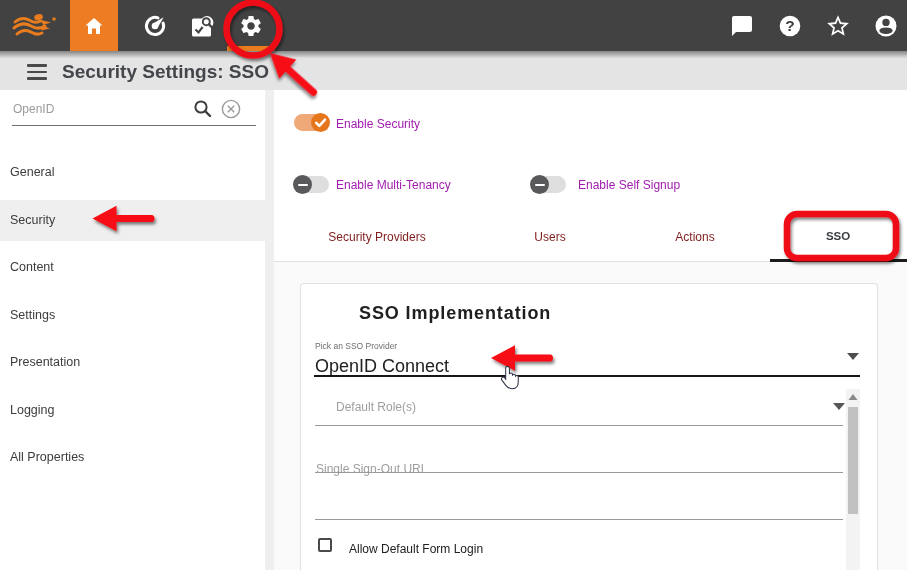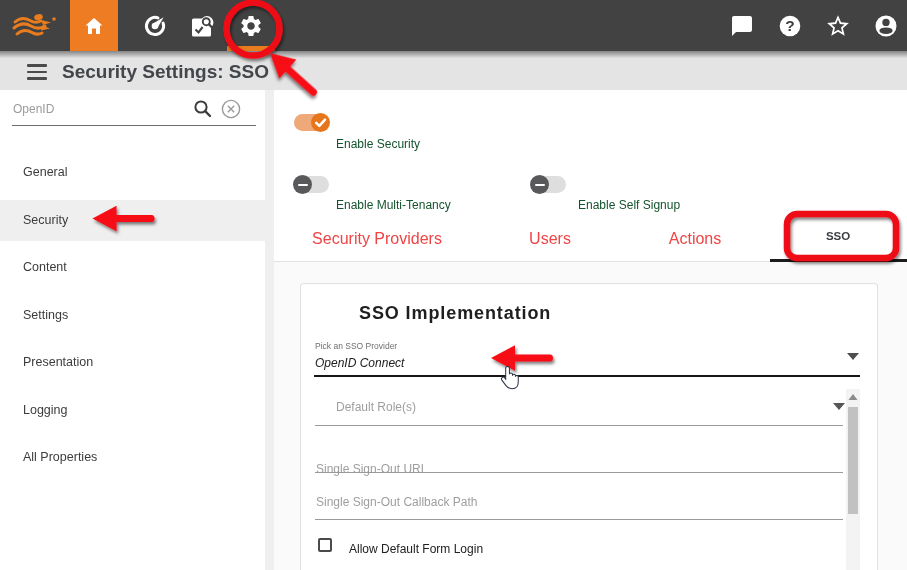--- a/index.html
+++ b/index.html
@@ -18,35 +18,35 @@
   #hshadow { position:absolute; left:0; top:51px; width:907px; height:7px;
      background:linear-gradient(to bottom, rgba(0,0,0,0.42), rgba(0,0,0,0.02)); }
   #htitle { position:absolute; left:62px; top:61px; font-size:19px; font-weight:bold; color:#43464b; letter-spacing:0px; }
   .hline { position:absolute; left:27px; width:20px; height:2.5px; background:#4a4a4a; border-radius:1px; }
 
   
   #sidebar { position:absolute; left:0; top:90px; width:265px; height:480px; background:#ffffff; }
   #gapstrip { position:absolute; left:265px; top:90px; width:9px; height:480px; background:#efefef; }
   #searchph { position:absolute; left:13px; top:102px; font-size:12px; color:#9b9b9b; }
   #searchline { position:absolute; left:12px; top:125px; width:244px; height:1px; background:#6e6e6e; }
-  .mitem { position:absolute; left:0; width:265px; height:41px; font-size:12.5px; color:#3c3c3f; line-height:41px; padding-left:23px; }
+  .mitem { position:absolute; left:0; width:265px; height:41px; font-size:12.5px; color:#3c3c3f; line-height:41px; padding-left:10px; }
   #mi-sec { background:#efefef; }
 
   
   #panel { position:absolute; left:274px; top:90px; width:633px; height:172px; background:#ffffff; border-bottom:1px solid #e0e0e0; }
   #content { position:absolute; left:274px; top:262px; width:633px; height:308px; background:#fafafa; }
   #card { position:absolute; left:300px; top:283px; width:578px; height:287px; background:#ffffff; border:1px solid #e0e0e0; border-radius:4px 4px 0 0; border-bottom:none; }
 
   
   .track { position:absolute; height:17px; width:35px; border-radius:9px; }
   .thumb { position:absolute; width:19px; height:19px; border-radius:50%; }
-  .tlabel { position:absolute; font-size:12px; color:#14532d;margin-top:20px; }
-
-  
-  .tab { position:absolute; top:230px; font-size:16px; color:#ef4444; transform:translateX(-50%); }
+  .tlabel { position:absolute; font-size:12px; color:#a21caf; }
+
+  
+  .tab { position:absolute; top:230px; font-size:12px; color:#7f1d1d; transform:translateX(-50%); }
   #tab-ind { position:absolute; left:770px; top:259px; width:137px; height:2.5px; background:#1c1c1c; }
 
   
   .flabel { position:absolute; color:#9e9e9e; font-size:12px; }
   .fline { position:absolute; height:1px; background:#9a9a9a; }
   .caret { position:absolute; width:0; height:0; border-left:6px solid transparent; border-right:6px solid transparent; border-top:7px solid #4e4e4e; }
 
   
   #sbtrack { position:absolute; left:846px; top:389px; width:14px; height:181px; background:#f3f3f3; }
   #sbthumb { position:absolute; left:848px; top:407px; width:10px; height:107px; background:#c1c1c1; }
@@ -107,32 +107,31 @@
 
   <div class="tab" style="left:377px">Security Providers</div>
   <div class="tab" style="left:550px">Users</div>
   <div class="tab" style="left:695px">Actions</div>
   <div class="tab" style="left:838px; color:#3c4043; font-weight:bold; font-size:11.5px; letter-spacing:-0.1px;">SSO</div>
   <div id="tab-ind"></div>
 
   <div id="card"></div>
   <div class="abs" style="left:315px; top:303px; font-size:18px; font-weight:bold; letter-spacing:0.9px; color:#1f1f1f;margin-left:44px;">SSO Implementation</div>
   <div class="abs" style="left:315px; top:341px; font-size:8.5px; color:#6f6f6f;">Pick an SSO Provider</div>
-  <div class="abs" style="left:315px; top:356px; font-size:12px; color:#212121;font-style:italic;">OpenID Connect</div>
+  <div class="abs" style="left:315px; top:356px; font-size:18px; color:#212121;">OpenID Connect</div>
   <div class="abs" style="left:314px; top:375px; width:546px; height:2px; background:#161616;"></div>
   <div class="caret" style="left:847px; top:353px;"></div>
 
   <div class="flabel" style="left:316px; top:400px;margin-left:20px;">Default Role(s)</div>
   <div class="caret" style="left:833px; top:403px; border-top-color:#565656;"></div>
   <div class="fline" style="left:315px; top:425px; width:528px;"></div>
 
   <div class="flabel" style="left:316px; top:446px;margin-top:16px;">Single Sign-Out URL</div>
   <div class="fline" style="left:315px; top:472px; width:528px;"></div>
 
-  <div class="flabel" style="left:316px; top:495px;">Single Sign-Out Callback Path</div>
   <div class="fline" style="left:315px; top:519px; width:528px;"></div>
 
   <div class="abs" style="left:318px; top:538px; width:14px; height:14px; border:2px solid #4a4a4a; border-radius:2px; background:#fff;"></div>
   <div class="abs" style="left:349px; top:542px; font-size:12px; color:#212121;">Allow Default Form Login</div>
 
   <div id="sbtrack"></div>
   <div id="sbthumb"></div>
   <svg class="abs" style="left:846px; top:392px" width="14" height="10" viewBox="0 0 14 10">
     <polygon points="7,2 11.5,8 2.5,8" fill="#8a8a8a"></polygon>
   </svg>

